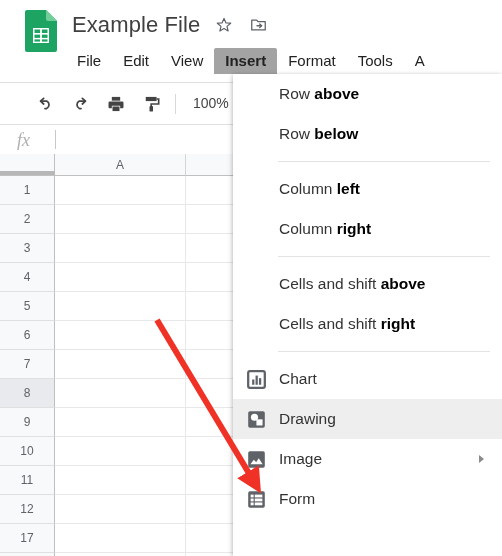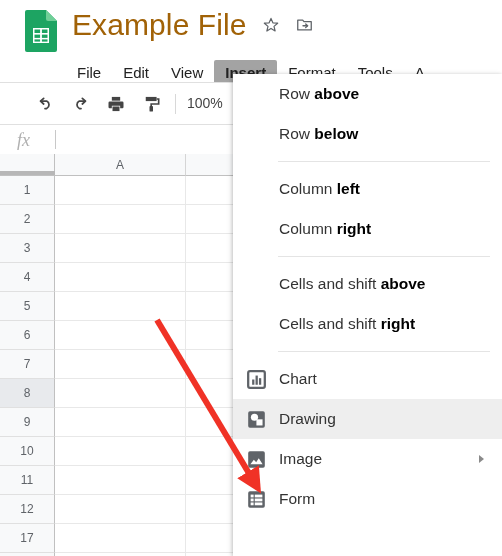--- a/index.html
+++ b/index.html
@@ -35,41 +35,40 @@
     width: 32px; height: 42px;
   }
   .title-row {
     position: absolute;
     left: 72px; top: 8px;
     height: 34px;
     display: flex;
     align-items: center;
   }
   .doc-title {
-    font-size: 30px;
-    color: #a16207;
+    font-size: 22px;
+    color: #404040;
     letter-spacing: 0.1px;
     white-space: nowrap;
   }
   .title-icon {
     margin-left: 14px;
     width: 20px; height: 20px;
     display: inline-flex;
     align-items: center;
     justify-content: center;
     cursor: pointer;
   }
   .menubar {
     position: absolute;
     left: 66px; top: 48px;
     height: 26px;
     display: flex;
     align-items: center;
     white-space: nowrap;
-    margin-top: 12px;
   }
   .menu-item {
     font-size: 15px;
     color: #222222;
     padding: 3px 11px 4px 11px;
     line-height: 19px;
     border-radius: 2px 2px 0 0;
     cursor: pointer;
   }
   .menu-item.active {
@@ -373,21 +372,21 @@
     <div class="tb-btn" style="left:141px">
       <svg width="20" height="20" viewBox="0 0 24 24">
         <rect x="4.5" y="3.5" width="13" height="5" fill="#444"></rect>
         <path d="M17.5 6 H20 V12 H11 V15" fill="none" stroke="#444" stroke-width="2"></path>
         <rect x="9" y="14.5" width="4.2" height="6.5" rx="1" fill="#444"></rect>
       </svg>
     </div>
 
     <div class="tb-sep" style="left:175px"></div>
 
-    <div class="tb-zoom" style="left:187px">100%</div>
+    <div class="tb-zoom" style="left:193px">100%</div>
   </div>
 
   <div class="formulabar">
     <span class="fx-label">fx</span>
     <div class="fx-divider"></div>
     <input class="fx-input" type="text" value="" placeholder="" style="">
   </div>
 
   <div class="grid">
     <div class="corner-cell"></div>

